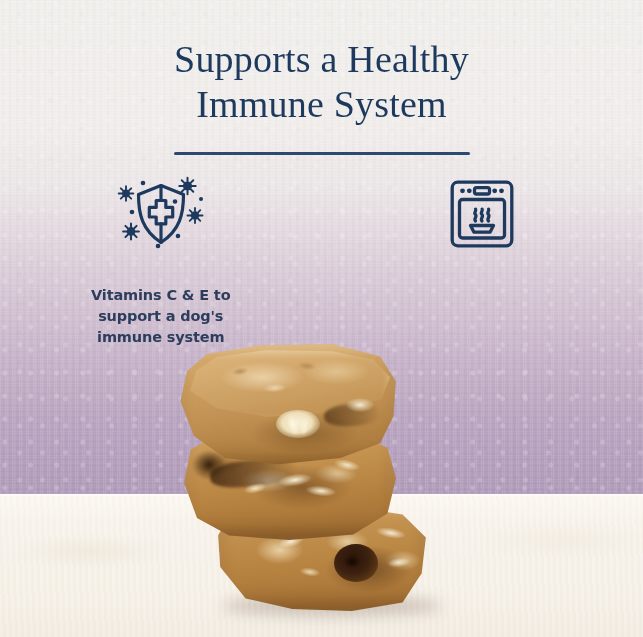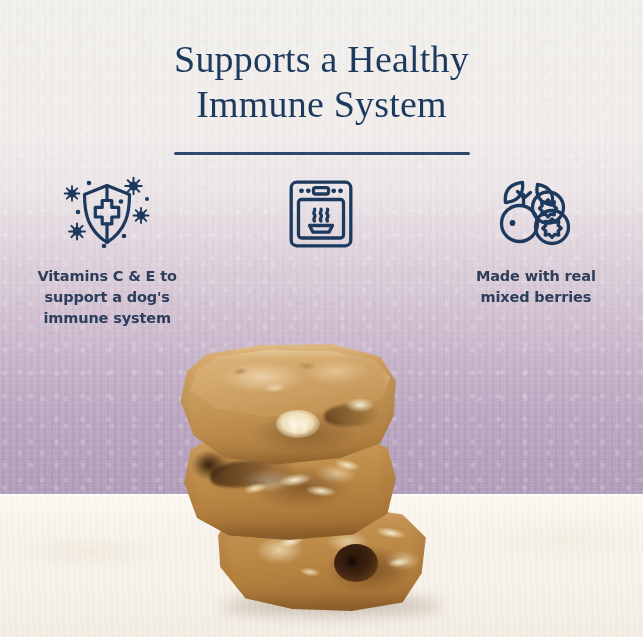--- a/index.html
+++ b/index.html
@@ -119,20 +119,21 @@
     left: 0;
     top: 176px;
     width: 643px;
     display: flex;
   }
   .feature {
     flex: 1 1 0;
     display: flex;
     flex-direction: column;
     align-items: center;
+    gap: 19px;
   }
   .icon-wrap {
     height: 76px;
     display: flex;
     align-items: center;
     justify-content: center;
   }
   .feature-caption {
     margin-top: 14px;
     text-align: center;
@@ -275,50 +276,20 @@
           <g fill="#1d3a5e">
             <circle cx="13.5" cy="11.8" r="2.4"></circle>
             <circle cx="20.3" cy="11.8" r="2.4"></circle>
             <circle cx="45.7" cy="11.8" r="2.4"></circle>
             <circle cx="52.5" cy="11.8" r="2.4"></circle>
           </g>
         </svg>
       </div>
     </div>
 
-    <div class="feature">
-      <div class="icon-wrap">
-        <svg width="88" height="74" viewBox="0 0 88 74" fill="none" xmlns="http://www.w3.org/2000/svg" aria-hidden="true">
-          <g stroke="#1d3a5e" stroke-width="3.3" stroke-linejoin="round" stroke-linecap="round" fill="none">
-
-            <path d="M30.5 5.5 C18.5 6.5 12 13.5 13.5 25.5 C25.5 24.5 32 17.5 30.5 5.5 Z"></path>
-            <path d="M45.5 7.5 C57 9 62.5 16.5 60 28 C48.5 26.5 43 19 45.5 7.5 Z"></path>
-
-            <path d="M31.5 28 L31.5 17.5 M31.5 20.5 L25.5 14.5 M31.5 21.5 L38.5 15.5"></path>
-
-            <circle cx="56" cy="30.5" r="15.5"></circle>
-
-            <circle cx="27.5" cy="46.5" r="18"></circle>
-
-            <circle cx="60" cy="50" r="16.5"></circle>
-
-            <path d="M56 22.8 L58.6 25.6 L62.4 25 L61.8 28.8 L64.6 31.4 L61.8 34
-                     L62.4 37.8 L58.6 37.2 L56 40 L53.4 37.2 L49.6 37.8 L50.2 34
-                     L47.4 31.4 L50.2 28.8 L49.6 25 L53.4 25.6 Z"></path>
-
-            <path d="M60 42 L62.8 45 L66.8 44.4 L66.2 48.4 L69.2 51.2 L66.2 54
-                     L66.8 58 L62.8 57.4 L60 60.4 L57.2 57.4 L53.2 58 L53.8 54
-                     L50.8 51.2 L53.8 48.4 L53.2 44.4 L57.2 45 Z"></path>
-          </g>
-          <circle cx="20.5" cy="46" r="2.9" fill="#1d3a5e"></circle>
-        </svg>
-      </div>
-      <div class="feature-caption">Made with real
-mixed berries</div>
-    </div>
 
   </div>
 
   <div class="treat-stack">
 
     <div class="treat-shadow" style="left:46px; top:258px; width:220px; height:20px; border-radius:50%;"></div>
 
     <div class="treat" style="left:40px; top:168px; width:212px; height:105px;">
       <div class="treat-body" style="
           border-radius: 16px 22px 14px 18px / 16px 18px 22px 16px;

